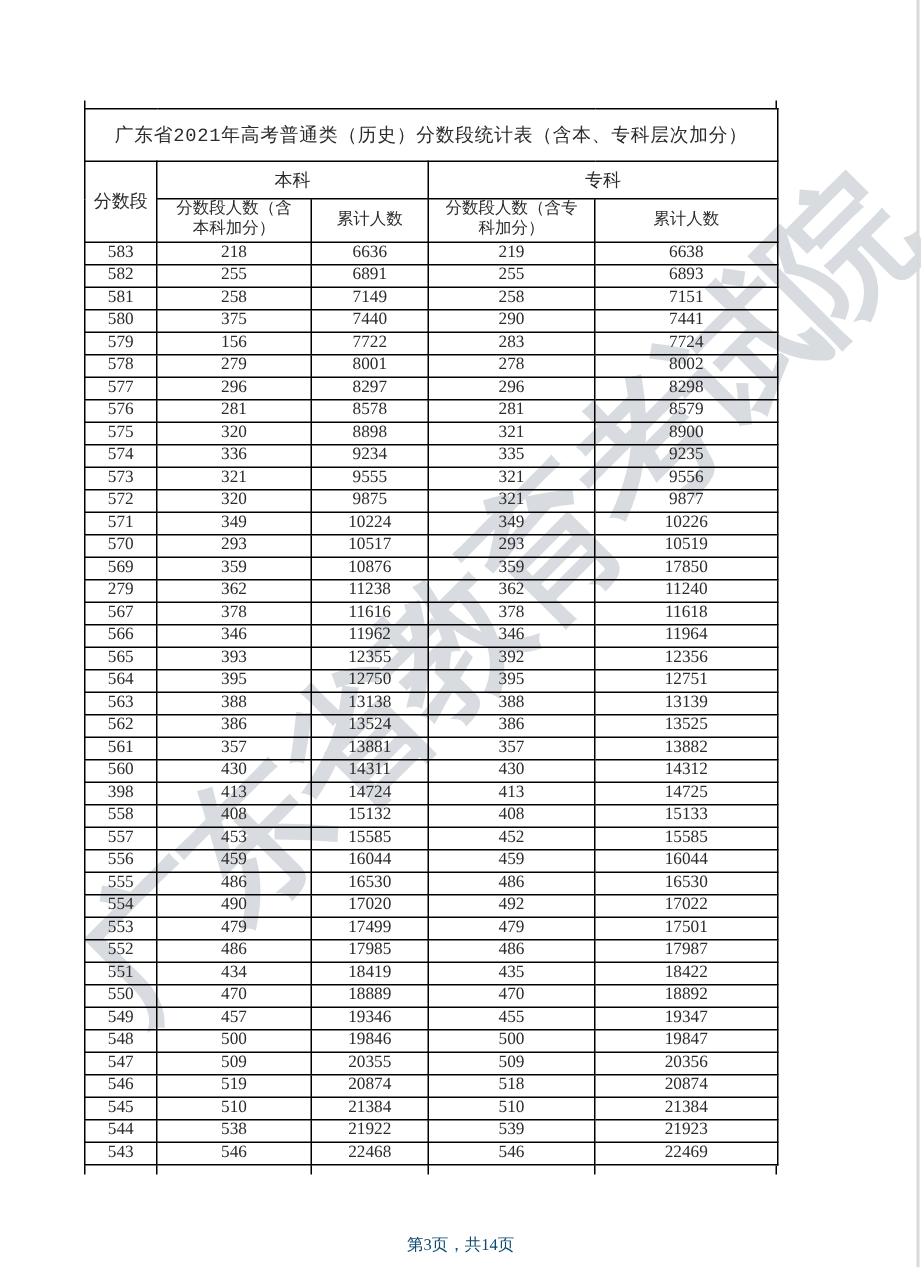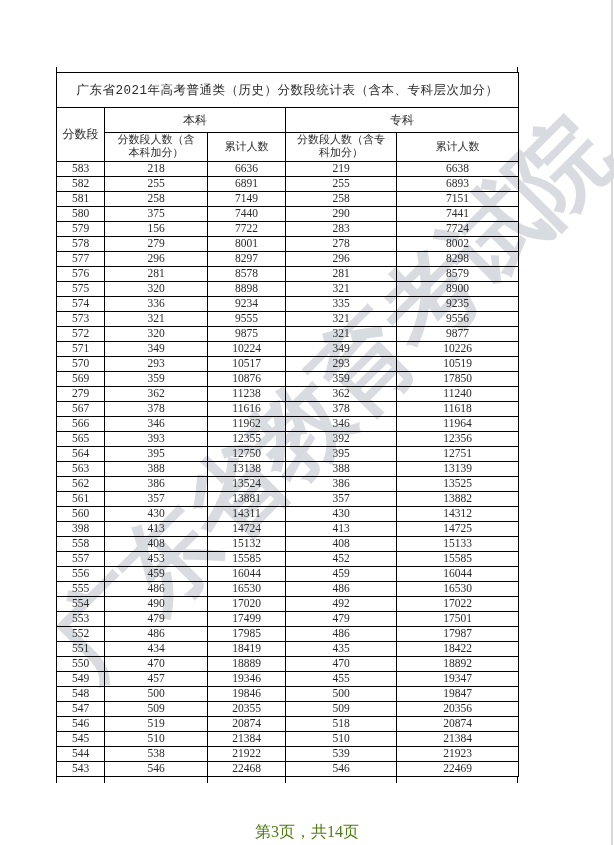--- a/index.html
+++ b/index.html
@@ -82,22 +82,22 @@
     background: #000;
   }
   .stub-bottom { top: 100%; height: 6px; }
   .stub-top    { top: -5px; height: 5px; }
 
   .page-footer {
     position: absolute;
     left: 0; top: 822px;
     width: 614px;
     text-align: center;
-    font-size: 16px;
-    color: #4d7c0f;
+    font-size: 11px;
+    color: #0c4a6e;
     z-index: 1;
   }
 </style>
 </head>
 <body>
 
 <div class="page">
 
   <div class="watermark">广东省教育考试院</div>
 

